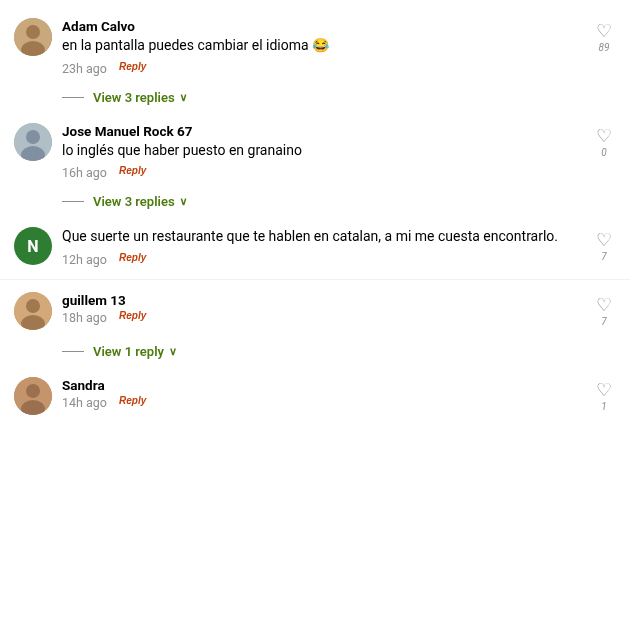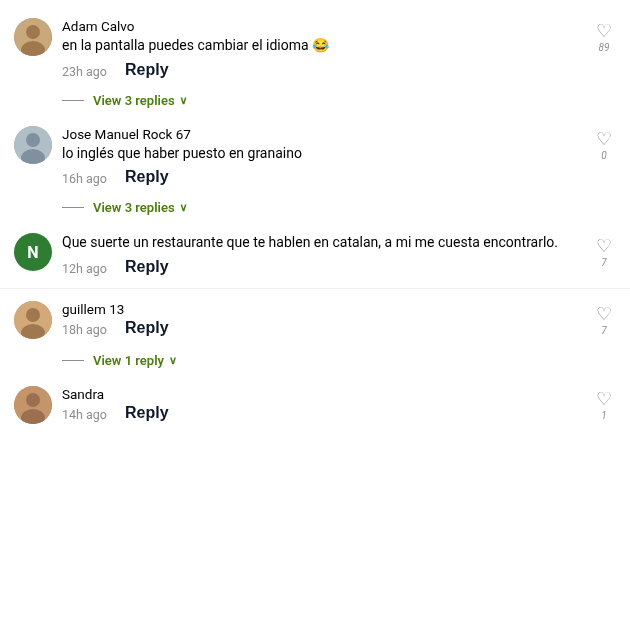--- a/index.html
+++ b/index.html
@@ -32,49 +32,50 @@
       justify-content: center;
       font-weight: bold;
       font-size: 16px;
       color: white;
     }
     .comment-body {
       flex: 1;
       min-width: 0;
     }
     .comment-username {
-      font-weight: 400;
+      font-weight: 700;
       font-size: 13.5px;
       color: #000;
       margin-bottom: 2px;
     }
     .comment-text {
       font-size: 14px;
       color: #000;
       line-height: 1.4;
       margin-bottom: 5px;
     }
     .comment-meta {
       display: flex;
-      gap: 18px;
-      align-items: flex-end;
+      gap: 12px;
+      align-items: flex-start;
       font-size: 12.5px;
       color: #8e8e8e;
     }
     .comment-time {
       color: #8e8e8e;
     }
     .comment-reply-btn {
-      color: #0f172a;
+      color: #c2410c;
       font-weight: 600;
       cursor: pointer;
       background: none;
       border: none;
-      font-size: 16px;
+      font-size: 10px;
       padding: 0;
+      font-style: italic;
     }
     .view-replies {
       display: flex;
       align-items: center;
       gap: 5px;
       padding: 4px 0 8px 62px;
       font-size: 13px;
       font-weight: 600;
       color: #4d7c0f;
       cursor: pointer;

